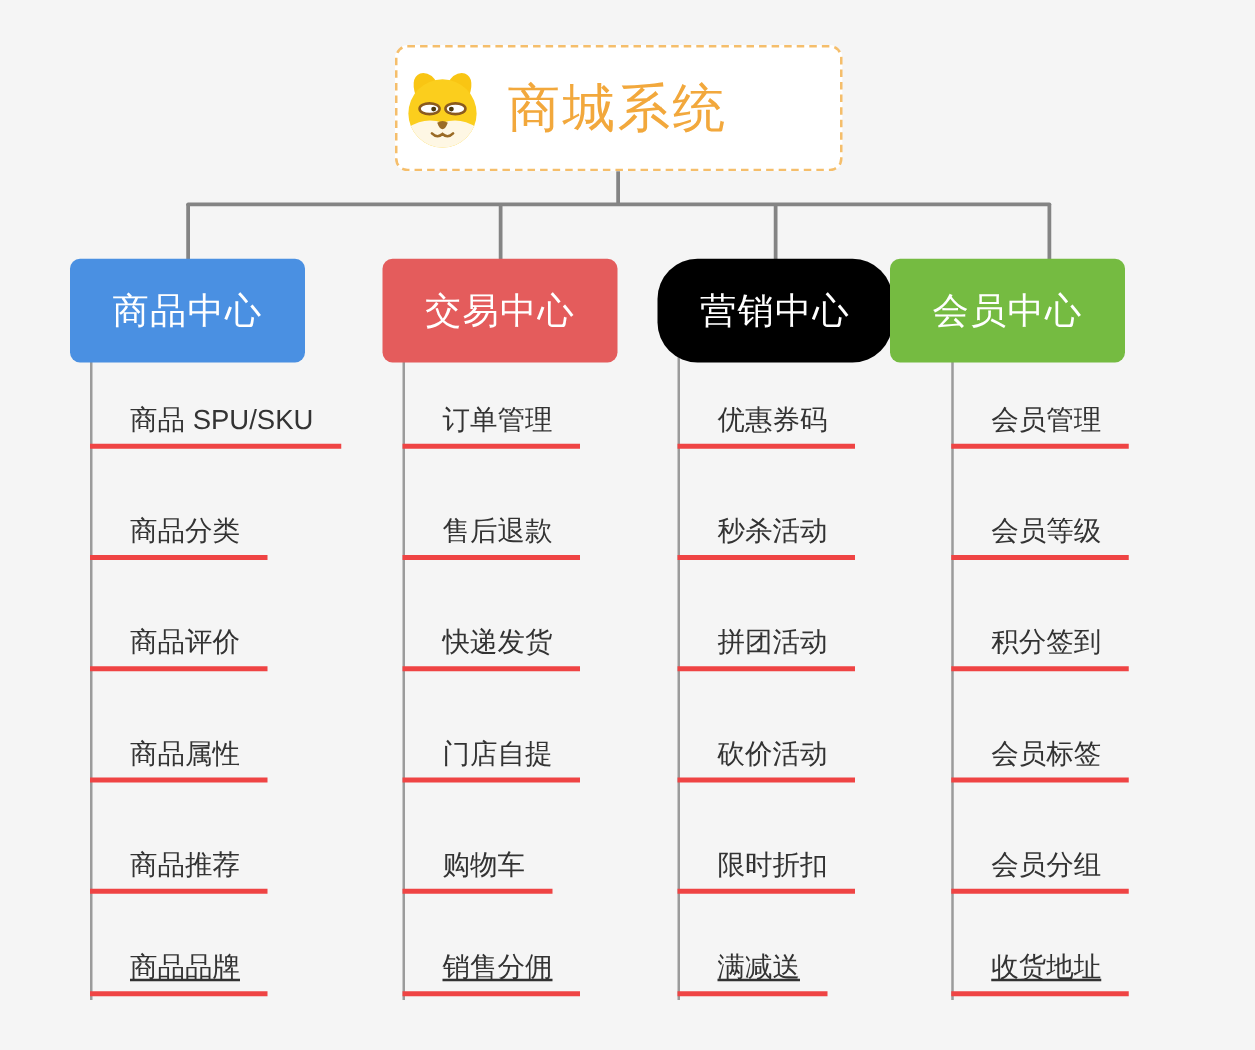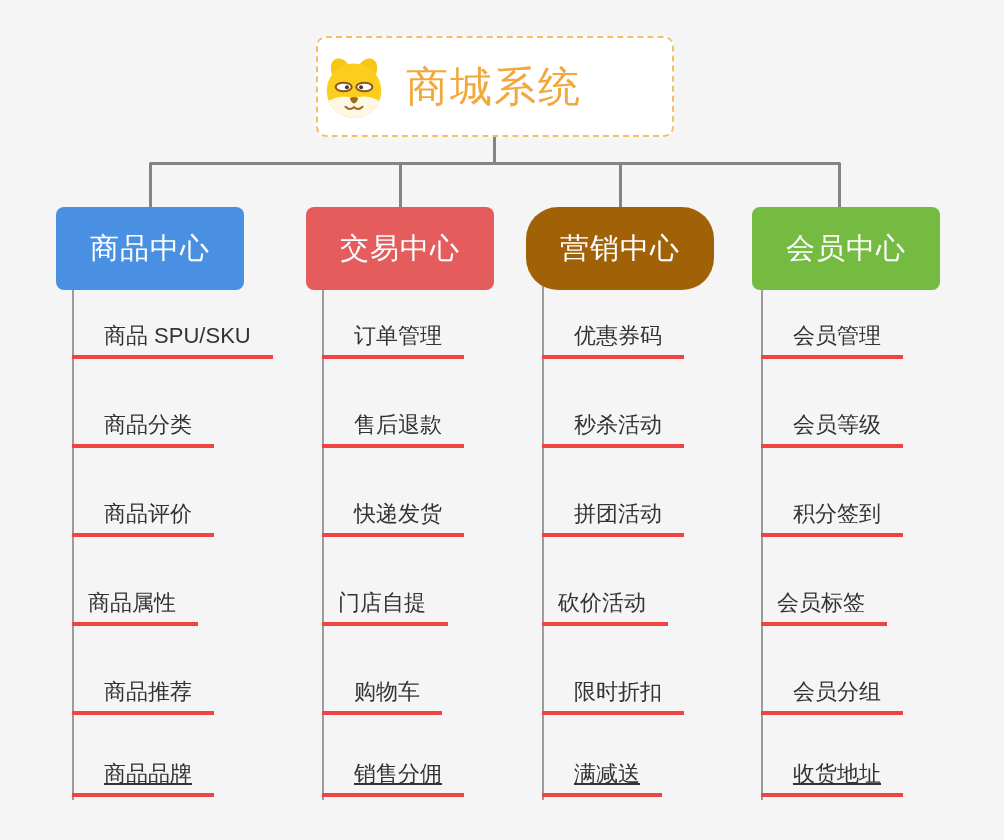--- a/index.html
+++ b/index.html
@@ -36,39 +36,39 @@
   .branch{
     position:absolute;top:207px;width:188px;height:83px;
     border-radius:8px;box-sizing:border-box;
     display:flex;align-items:center;justify-content:center;
     color:#ffffff;font-size:29px;letter-spacing:1px;
     cursor:pointer;
   }
   .b0{left:56px;}
   .b1{left:306px;}
   .b2{left:526px;}
-  .b3{left:752px;}
+  .b3{left:712px;}
   
   .leaf{
     position:absolute;
     display:inline-block;
     font-size:22px;line-height:23px;color:#333333;
     padding:0 22px 8px 32px;
     border-bottom:4px solid #ef4444;
     white-space:nowrap;
     cursor:pointer;
   }
   .c0{left:72px;}
   .c1{left:322px;}
   .c2{left:542px;}
   .c3{left:761px;}
   .r0{top:324px;}
   .r1{top:413px;text-align:right;}
   .r2{top:502px;}
-  .r3{top:591px;padding-left:16px;}
+  .r3{top:591px;}
   .r4{top:680px;}
   .r5{top:762px;text-decoration:underline;}
 </style>
 </head>
 <body>
 
 <div class="canvas">
 
   <div class="line stem"></div>
   <div class="line bus"></div>
@@ -97,21 +97,21 @@
         <circle cx="45.5" cy="34.3" r="2.1" fill="#4E3A0C"></circle>
         <path d="M33.5 46 Q38 43 42.5 46 Q40.5 51.5 38 51.5 Q35.5 51.5 33.5 46 Z" fill="#9A6B26"></path>
         <path d="M29 55 Q33.5 59.5 38 55.5 Q42.5 59.5 47 55" fill="none" stroke="#9A6B26" stroke-width="2.2" stroke-linecap="round"></path>
       </svg>
     </span>
     <span class="root-title">商城系统</span>
   </div>
 
   <div class="branch b0" style="background: rgb(74, 144, 226);">商品中心</div>
   <div class="branch b1" style="background: rgb(228, 92, 92);">交易中心</div>
-  <div class="branch b2" style="background: #a16207; border-radius: 32px;">营销中心</div>
+  <div class="branch b2" style="background: #000000; border-radius: 32px;">营销中心</div>
   <div class="branch b3" style="background: rgb(117, 187, 65);">会员中心</div>
 
   <div class="leaf c0 r0">商品 SPU/SKU</div>
   <div class="leaf c0 r1">商品分类</div>
   <div class="leaf c0 r2">商品评价</div>
   <div class="leaf c0 r3">商品属性</div>
   <div class="leaf c0 r4">商品推荐</div>
   <div class="leaf c0 r5">商品品牌</div>
 
   <div class="leaf c1 r0">订单管理</div>

